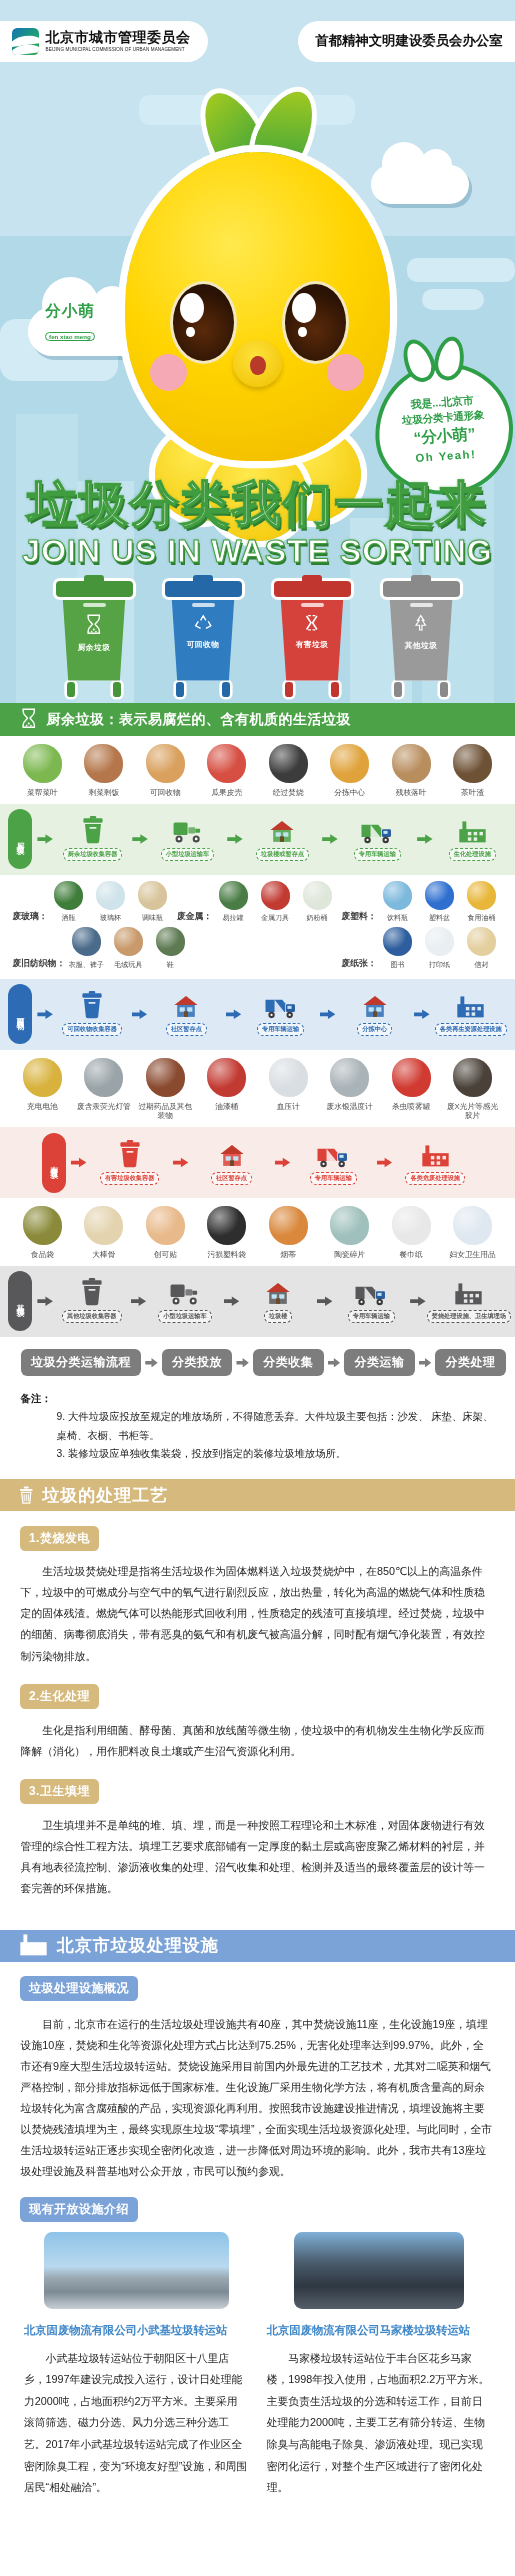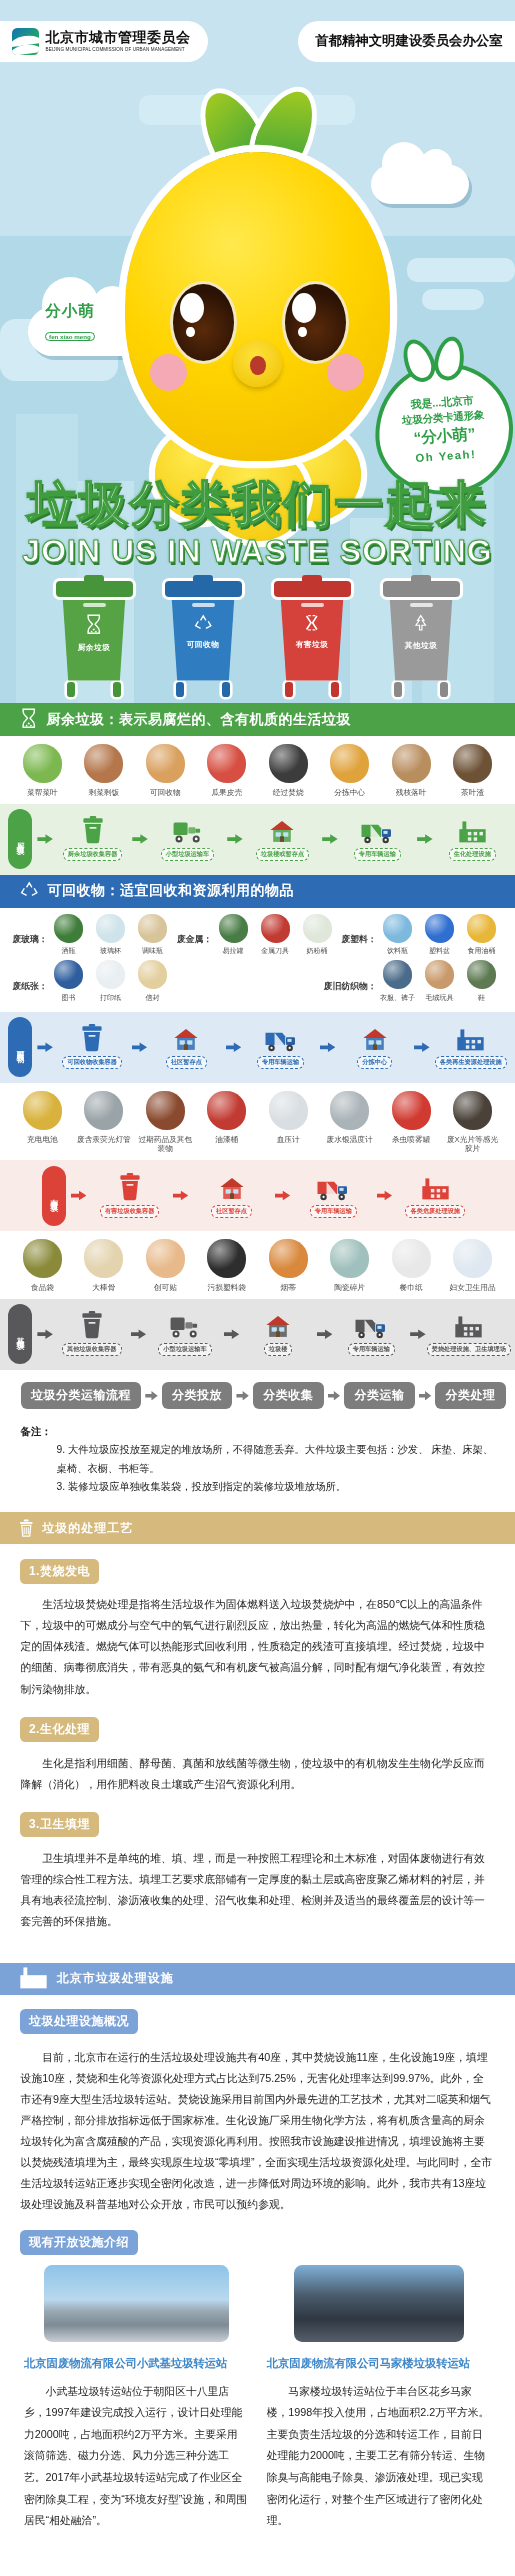--- a/index.html
+++ b/index.html
@@ -78,21 +78,21 @@
   .cat-header{height:33px;display:flex;align-items:center;gap:9.3px;padding-left:19.6px;}
   .cat-header-title{font-size:14px;font-weight:bold;color:#fff;letter-spacing:0.5px;}
   .items-wrap{background:#fff;padding:8.2px 13.4px 6.2px;}
   .items-row{display:flex;justify-content:space-between;}
   .item{width:58px;text-align:center;}
   .blob{width:39px;height:39px;margin:0 auto;border-radius:44% 50% 46% 52%;}
   .blob.sm{width:29px;height:29px;}
   .item-label{font-size:7.7px;color:#4c4c4c;margin-top:4.6px;line-height:1.25;}
   .group-rows{background:#fff;padding:6.2px 12.4px 5.2px;}
   .group-row{display:flex;justify-content:space-between;align-items:flex-start;margin-bottom:4.1px;}
-  .group{display:flex;align-items:center;}
+  .group{display:flex;align-items:flex-end;}
   .group-label{font-size:8.8px;font-weight:bold;color:#3d3d3d;margin-top:10.3px;white-space:nowrap;}
   .group .item{width:42px;}
   .group .item-label{font-size:7px;}
 
   .flow-band{height:71px;display:flex;align-items:center;justify-content:center;gap:5.2px;padding:0 8.2px;}
   .vpill{width:24px;height:60px;border-radius:12px;color:#fff;font-size:7.7px;font-weight:bold;display:flex;align-items:center;justify-content:center;writing-mode:vertical-rl;text-orientation:upright;letter-spacing:1.5px;flex:0 0 auto;}
   .f-step{display:flex;flex-direction:column;align-items:center;width:76px;}
   .f-ic{height:27px;display:flex;align-items:flex-end;justify-content:center;}
   .f-label{margin-top:4.1px;font-size:6.2px;font-weight:bold;border:0.8px dashed currentColor;border-radius:6.2px;padding:1px 4.1px;white-space:nowrap;background:rgba(255,255,255,.6);}
   .f-arrow{width:15.5px;height:10.3px;clip-path:polygon(0 32%,52% 32%,52% 4%,100% 50%,52% 96%,52% 68%,0 68%);flex:0 0 auto;}
@@ -101,21 +101,21 @@
   .pills-row{display:flex;align-items:center;gap:4.1px;margin:12.4px 0 0 20.6px;}
   .gpill{background:#7d7d7d;color:#fff;font-size:12px;font-weight:bold;border-radius:6.2px;padding:5.2px 10.3px;letter-spacing:0.5px;}
   .g-arrow{width:12.4px;height:9.3px;background:#7d7d7d;clip-path:polygon(0 32%,50% 32%,50% 0,100% 50%,50% 100%,50% 68%,0 68%);}
   .notes{margin:13.4px 20.6px 15.5px;font-size:10.3px;color:#1c1c1c;line-height:1.8;}
   .note-first{display:flex;}
   .note-label{font-weight:bold;white-space:nowrap;}
   .note-rest{padding-left:36px;}
 
   
   .band-header{height:32px;display:flex;align-items:center;gap:8.2px;padding-left:17.5px;}
-  .band-header .bh-title{font-size:12px;font-weight:bold;color:#fff;letter-spacing:1px;}
+  .band-header .bh-title{font-size:17px;font-weight:bold;color:#fff;letter-spacing:1px;}
   .sub-pill{display:inline-block;color:#fff;font-size:12px;font-weight:bold;border-radius:5.2px;padding:4.1px 9.3px;margin:14.4px 0 0 19.6px;letter-spacing:0.5px;}
   .para{margin:10.3px 20.6px 3.1px;font-size:10.8px;line-height:1.95;color:#1d1d1d;text-indent:2em;}
 
   
   .fac-intro{margin:12.4px 20.6px 0;font-size:10.8px;line-height:1.95;color:#1d1d1d;text-indent:2em;}
   .cards{display:flex;gap:18.5px;padding:10.3px 24px 0;}
   .col{width:227px;display:flex;flex-direction:column;}
   .facility-card{margin-bottom:17.5px;}
   .photo{border-radius:8.2px;margin:0 auto;}
   .f-title{font-size:11.3px;font-weight:bold;color:#3e87c9;line-height:1.6;margin:12.4px 0 0;}
@@ -366,29 +366,20 @@
                 <rect x="58" y="33" width="9" height="9" fill="#fff" opacity=".85"></rect>
                 <rect x="28" y="47" width="9" height="9" fill="#fff" opacity=".85"></rect>
                 <rect x="43" y="47" width="9" height="9" fill="#fff" opacity=".85"></rect>
               </svg>
             </div>
             <div class="f-label" style="color: rgb(75, 162, 71);">生化处理设施</div>
           </div>
         </div>
       </section>
       <section class="cat-section">
-        <div class="cat-header" style="background: rgb(45, 108, 181);">
-          <span><svg width="18.5" height="17.5" viewBox="0 0 48 46">
-              <path d="M17 17 L24 5 L31 17" fill="none" stroke="#fff" stroke-width="3.6"></path>
-              <path d="M37 19 L44 31 L31 38" fill="none" stroke="#fff" stroke-width="3.6"></path>
-              <path d="M11 19 L4 31 L17 38" fill="none" stroke="#fff" stroke-width="3.6"></path>
-              <path d="M21 10 l3 -5 l3 5" fill="#fff"></path>
-            </svg></span>
-          <span class="cat-header-title">可回收物：适宜回收和资源利用的物品</span>
-        </div>
         <div class="group-rows">
           <div class="group-row">
             <div class="group">
               <span class="group-label">废玻璃：</span>
               <div class="item">
                 <div class="blob sm" style="background: radial-gradient(circle at 32% 28%, rgba(255, 255, 255, 0.55), rgba(255, 255, 255, 0) 50%), rgb(63, 125, 58);"></div>
                 <div class="item-label">酒瓶</div>
               </div>
               <div class="item">
                 <div class="blob sm" style="background: radial-gradient(circle at 32% 28%, rgba(255, 255, 255, 0.55), rgba(255, 255, 255, 0) 50%), rgb(207, 227, 234);"></div>
@@ -425,47 +416,47 @@
                 <div class="item-label">塑料盆</div>
               </div>
               <div class="item">
                 <div class="blob sm" style="background: radial-gradient(circle at 32% 28%, rgba(255, 255, 255, 0.55), rgba(255, 255, 255, 0) 50%), rgb(232, 183, 58);"></div>
                 <div class="item-label">食用油桶</div>
               </div>
             </div>
           </div>
           <div class="group-row">
             <div class="group">
+              <span class="group-label">废旧纺织物：</span>
+              <div class="item">
+                <div class="blob sm" style="background: radial-gradient(circle at 32% 28%, rgba(255, 255, 255, 0.55), rgba(255, 255, 255, 0) 50%), rgb(74, 107, 138);"></div>
+                <div class="item-label">衣服、裤子</div>
+              </div>
+              <div class="item">
+                <div class="blob sm" style="background: radial-gradient(circle at 32% 28%, rgba(255, 255, 255, 0.55), rgba(255, 255, 255, 0) 50%), rgb(200, 154, 107);"></div>
+                <div class="item-label">毛绒玩具</div>
+              </div>
+              <div class="item">
+                <div class="blob sm" style="background: radial-gradient(circle at 32% 28%, rgba(255, 255, 255, 0.55), rgba(255, 255, 255, 0) 50%), rgb(93, 122, 82);"></div>
+                <div class="item-label">鞋</div>
+              </div>
+            </div>
+            <div class="group">
               <span class="group-label">废纸张：</span>
               <div class="item">
                 <div class="blob sm" style="background: radial-gradient(circle at 32% 28%, rgba(255, 255, 255, 0.55), rgba(255, 255, 255, 0) 50%), rgb(46, 94, 158);"></div>
                 <div class="item-label">图书</div>
               </div>
               <div class="item">
                 <div class="blob sm" style="background: radial-gradient(circle at 32% 28%, rgba(255, 255, 255, 0.55), rgba(255, 255, 255, 0) 50%), rgb(232, 238, 241);"></div>
                 <div class="item-label">打印纸</div>
               </div>
               <div class="item">
                 <div class="blob sm" style="background: radial-gradient(circle at 32% 28%, rgba(255, 255, 255, 0.55), rgba(255, 255, 255, 0) 50%), rgb(227, 207, 158);"></div>
                 <div class="item-label">信封</div>
-              </div>
-            </div>
-            <div class="group">
-              <span class="group-label">废旧纺织物：</span>
-              <div class="item">
-                <div class="blob sm" style="background: radial-gradient(circle at 32% 28%, rgba(255, 255, 255, 0.55), rgba(255, 255, 255, 0) 50%), rgb(74, 107, 138);"></div>
-                <div class="item-label">衣服、裤子</div>
-              </div>
-              <div class="item">
-                <div class="blob sm" style="background: radial-gradient(circle at 32% 28%, rgba(255, 255, 255, 0.55), rgba(255, 255, 255, 0) 50%), rgb(200, 154, 107);"></div>
-                <div class="item-label">毛绒玩具</div>
-              </div>
-              <div class="item">
-                <div class="blob sm" style="background: radial-gradient(circle at 32% 28%, rgba(255, 255, 255, 0.55), rgba(255, 255, 255, 0) 50%), rgb(93, 122, 82);"></div>
-                <div class="item-label">鞋</div>
               </div>
             </div>
           </div>
         </div>
         <div class="flow-band" style="background: rgb(221, 233, 244);">
           <div class="vpill" style="background: rgb(45, 108, 181);">可回收物</div>
           <div class="f-arrow" style="background: rgb(45, 108, 181);"></div>
           <div class="f-step">
             <div class="f-ic">
               <svg width="24" height="29" viewBox="0 0 60 72">

